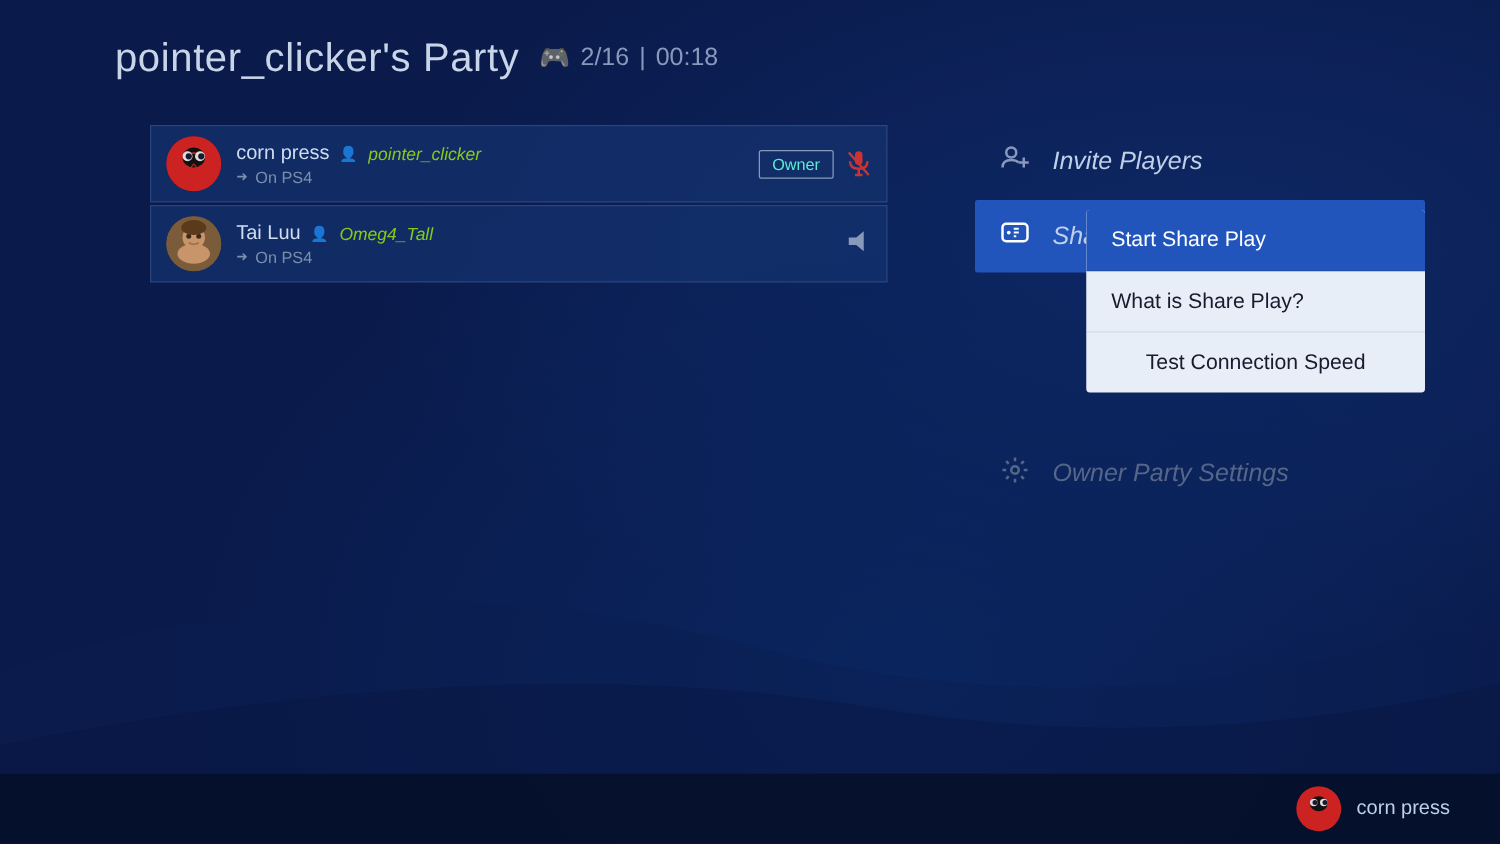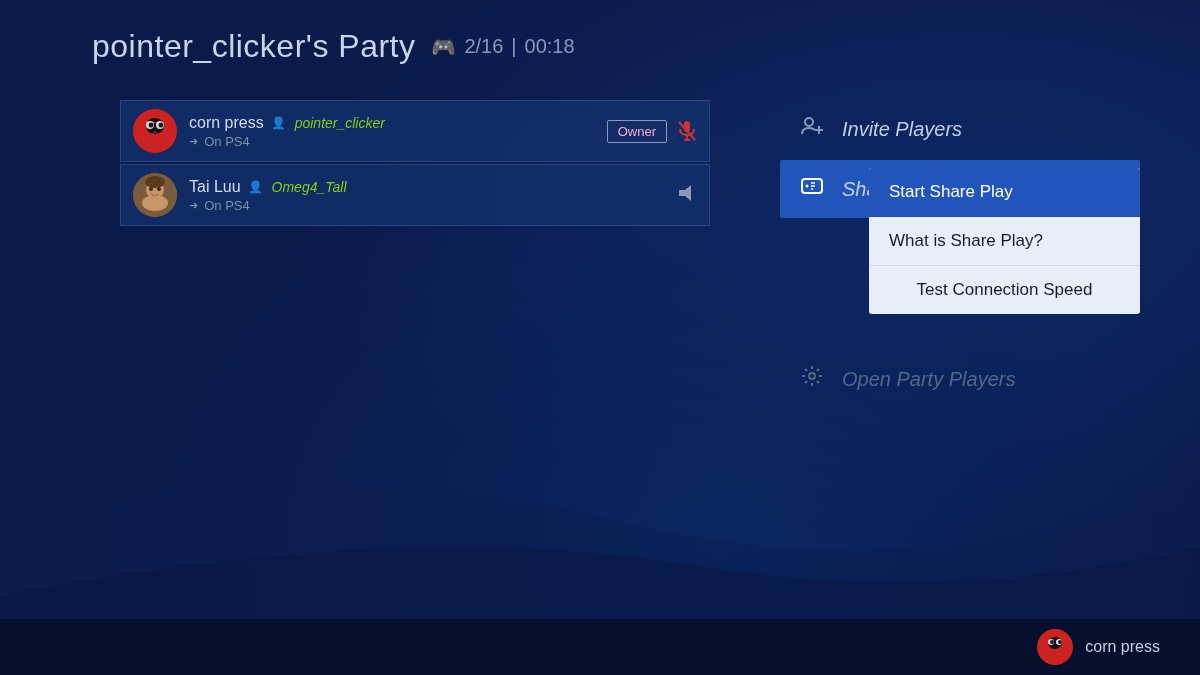--- a/index.html
+++ b/index.html
@@ -144,21 +144,21 @@
     .member-badges {
       display: flex;
       align-items: center;
       gap: 10px;
       margin-left: auto;
     }
 
     .owner-badge {
       background: transparent;
       border: 1px solid #8899bb;
-      color: #f9a8d4;
+      color: #5eead4;
       padding: 3px 10px;
       font-size: 13px;
       border-radius: 2px;
     }
 
     .mic-icon {
       color: #cc3333;
       font-size: 18px;
       display: flex;
       align-items: center;
@@ -404,21 +404,21 @@
 
   <div style="height: 128px;"></div>
 
   <div class="menu-item disabled">
     <span class="menu-icon">
       <svg width="24" height="24" viewBox="0 0 24 24" fill="none">
         <circle cx="12" cy="12" r="3" stroke="#556688" stroke-width="2" fill="none"></circle>
         <path d="M12,2 L12,5 M12,19 L12,22 M2,12 L5,12 M19,12 L22,12 M4.9,4.9 L7,7 M17,17 L19.1,19.1 M19.1,4.9 L17,7 M7,17 L4.9,19.1" stroke="#556688" stroke-width="2"></path>
       </svg>
     </span>
-    <span>Open Party Players</span>
+    <span>Owner Party Settings</span>
   </div>
 
   <div style="height: 16px;"></div>
 
 </div>
 
 <div class="submenu">
   <div class="submenu-item selected">
     <span>Start Share Play</span>
   </div>

